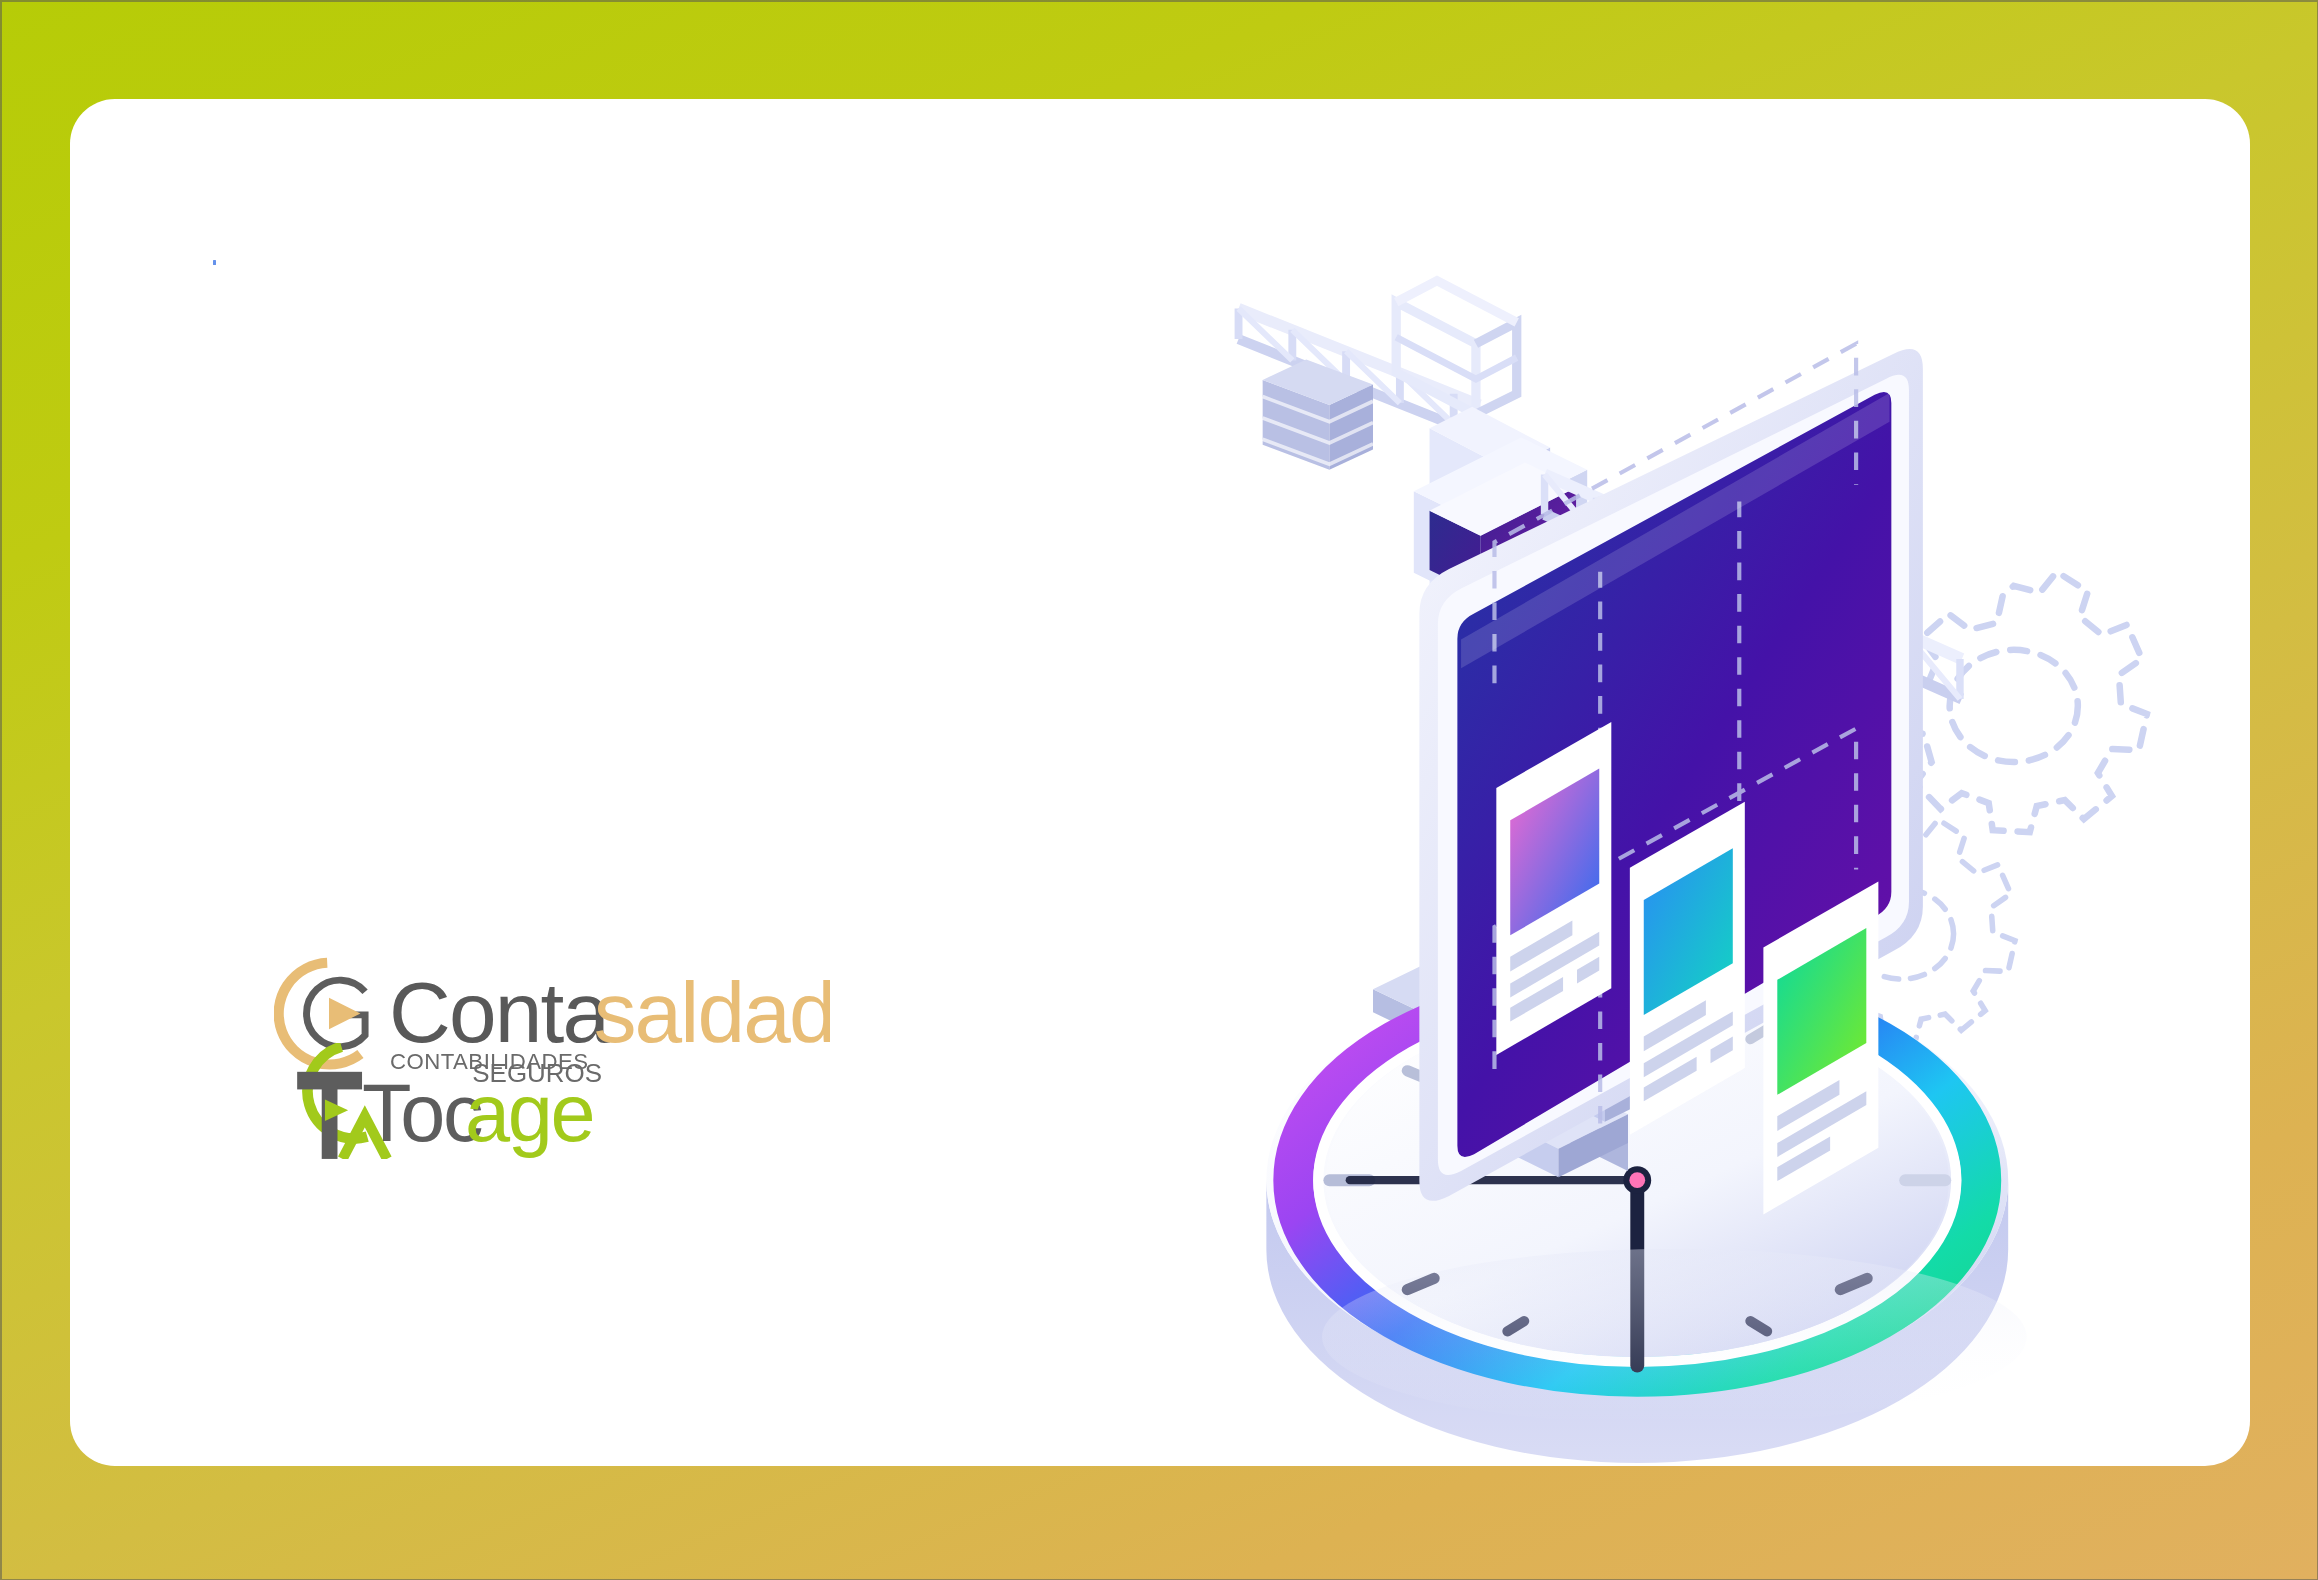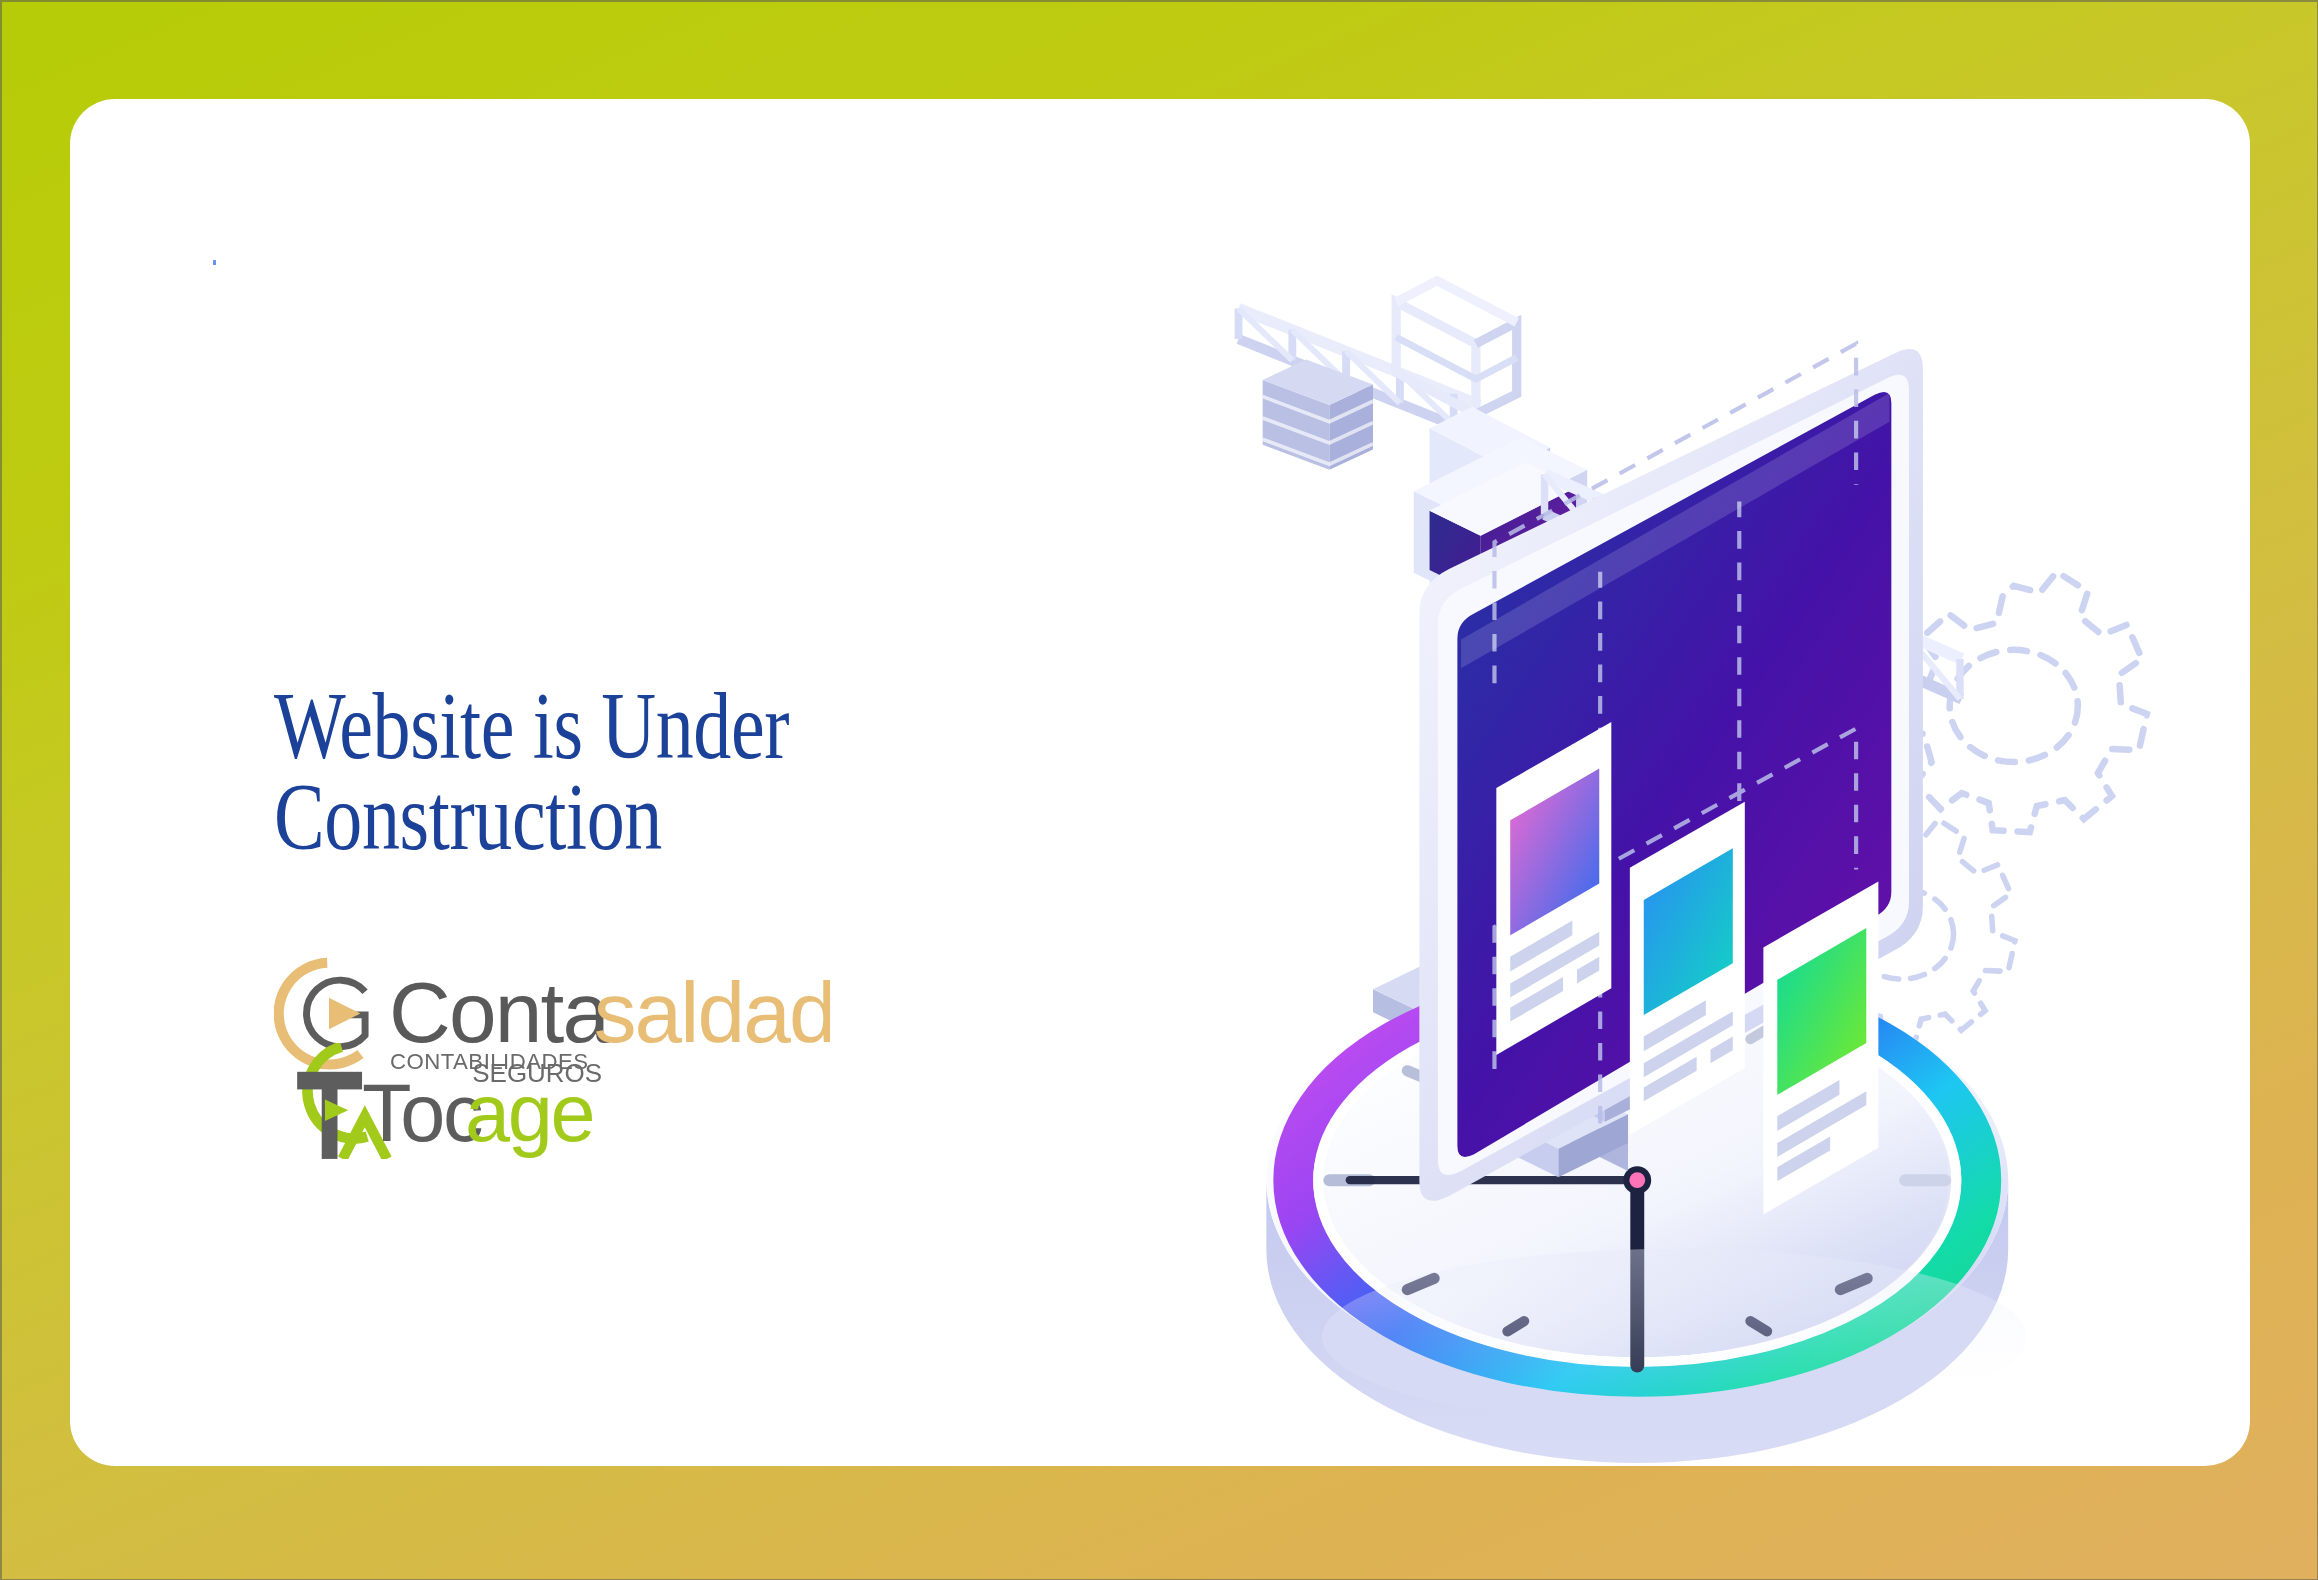--- a/index.html
+++ b/index.html
@@ -72,24 +72,20 @@
 </style>
 </head>
 <body>
 
 <div id="page">
 
   <div id="card">
 
     <div class="tiny-artifact"></div>
 
-    <div id="content-left">
-      <h1 id="headline">Website is Under
-Construction</h1>
-    </div>
 
     <div id="logo-contasaldada">
       <svg viewBox="0 0 1200 268" width="556" height="124">
 
         <g>
           <path d="M152 30 A110 110 0 1 0 152 240" fill="none" stroke="#e8bd76" stroke-width="22" stroke-linecap="butt" transform="rotate(-20 120 135)"></path>
 
           <path d="M196 88 A72 72 0 1 0 196 182 L196 138 L140 138" fill="none" stroke="#5d5d5d" stroke-width="15" stroke-linejoin="miter"></path>
 
           <path d="M118 101 L186 135 L118 169 Z" fill="#e8bd76"></path>

